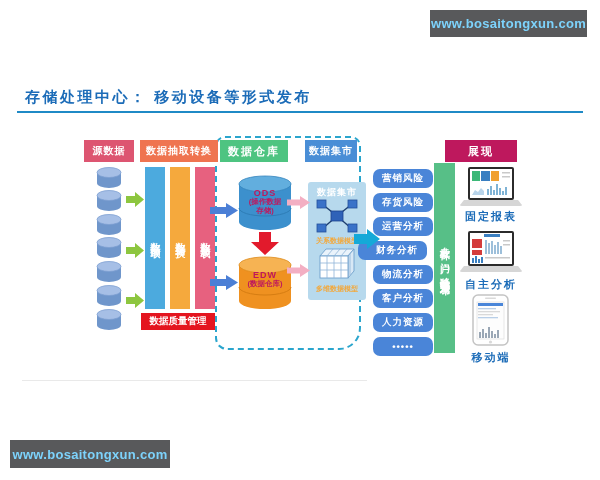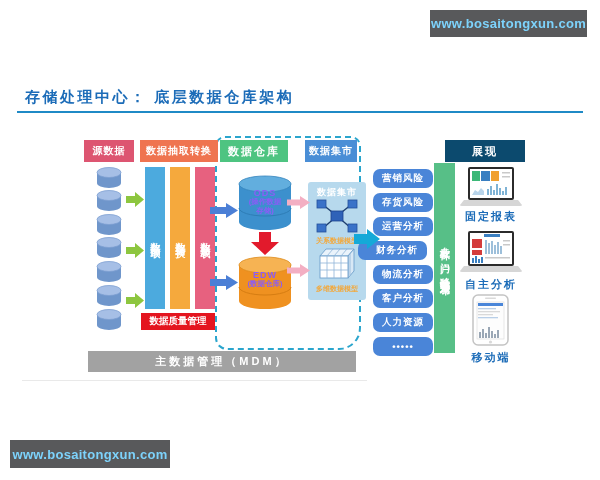--- a/index.html
+++ b/index.html
@@ -10,51 +10,51 @@
       font-size:13px;font-weight:bold;letter-spacing:0.3px;}
   .page-title{color:#1c6cb8;font-size:15px;font-weight:bold;letter-spacing:2.5px;white-space:nowrap;}
   .rule{background:#1f8ac6;}
   .hdr{height:22px;display:flex;align-items:center;justify-content:center;color:#fff;
        font-weight:bold;font-size:11px;letter-spacing:2px;white-space:nowrap;z-index:5;}
   .vbar{display:flex;align-items:center;justify-content:center;color:#fff;font-weight:bold;
         font-size:10px;writing-mode:vertical-rl;text-orientation:upright;letter-spacing:2px;}
   .qbox{background:#e4151f;color:#fff;font-weight:bold;font-size:9.5px;display:flex;
         align-items:center;justify-content:center;white-space:nowrap;z-index:6;}
   .dashed{border:2px dashed #2aa5cd;border-radius:10px 10px 22px 12px;z-index:1;}
-  .cyltxt{color:#8b5cf6;text-align:center;line-height:1.15;z-index:4;}
+  .cyltxt{color:#be185d;text-align:center;line-height:1.15;z-index:4;}
   .cyltxt .nm{font-size:9px;font-weight:bold;letter-spacing:1px;}
   .cyltxt .ds{font-size:7.5px;font-weight:bold;}
   .martbox{background:#b7d9ed;border-radius:3px;z-index:2;}
   .mart-title{color:#fff;font-weight:bold;font-size:9px;letter-spacing:1px;text-align:center;}
   .mart-sub{color:#f2a93e;font-weight:bold;font-size:7px;text-align:center;white-space:nowrap;}
   .abtn{background:#4a85d8;border-radius:7px;color:#fff;font-weight:bold;font-size:9.5px;
         display:flex;align-items:center;justify-content:center;letter-spacing:1px;z-index:3;}
   .plabel{color:#1c6cb8;font-weight:bold;font-size:11px;letter-spacing:2px;text-align:center;}
   .mdm{background:#a2a2a2;color:#fff;font-weight:bold;font-size:11px;letter-spacing:3px;
        display:flex;align-items:center;justify-content:center;}
   svg{display:block;}
 </style>
 </head>
 <body>
 
 <div id="canvas">
 
   <div class="abs wm" style="left:430px;top:10px;width:157px;height:27px;">www.bosaitongxun.com</div>
   <div class="abs wm" style="left:10px;top:440px;width:160px;height:28px;">www.bosaitongxun.com</div>
 
-  <div class="abs page-title" style="left:25px;top:88px;">存储处理中心： 底层数据仓库架构</div>
+  <div class="abs page-title" style="left:25px;top:88px;">存储处理中心： 移动设备等形式发布</div>
   <div class="abs rule" style="left:17px;top:111px;width:566px;height:2px;"></div>
 
   <div class="abs dashed" style="left:215px;top:136px;width:142px;height:210px;"></div>
 
   <div class="abs hdr" style="left:84px;top:140px;width:50px;background:#dd5571;font-size:10px;letter-spacing:1px;">源数据</div>
   <div class="abs hdr" style="left:140px;top:140px;width:78px;background:#ef7450;font-size:10px;letter-spacing:1px;">数据抽取转换</div>
   <div class="abs hdr" style="left:220px;top:140px;width:68px;background:#4ec481;">数据仓库</div>
   <div class="abs hdr" style="left:305px;top:140px;width:52px;background:#4a8ed6;font-size:10px;letter-spacing:1px;">数据集市</div>
-  <div class="abs hdr" style="left:445px;top:140px;width:80px;background:#0c4a6e;">展现</div>
+  <div class="abs hdr" style="left:445px;top:140px;width:72px;background:#be185d;">展现</div>
 
   <div class="abs" style="left:96px;top:167px;">
     <svg width="26" height="22">
         <ellipse cx="13" cy="16" rx="12" ry="5" fill="#6f96cb"></ellipse>
         <rect x="1" y="5.5" width="24" height="10.5" fill="#6f96cb"></rect>
         <ellipse cx="13" cy="5.5" rx="12" ry="5" fill="#a6bfe6" stroke="#7d9fd2" stroke-width="0.8"></ellipse>
       </svg>
     </div>
   <div class="abs" style="left:96px;top:190px;">
     <svg width="26" height="22">
@@ -289,17 +289,16 @@
       <rect x="13" y="39" width="2" height="5" fill="#9aa7b5"></rect>
         <rect x="16" y="33" width="2" height="11" fill="#9aa7b5"></rect>
       <rect x="19" y="37" width="2" height="7" fill="#9aa7b5"></rect>
         <rect x="22" y="40" width="2" height="4" fill="#9aa7b5"></rect>
       <rect x="25" y="36" width="2" height="8" fill="#9aa7b5"></rect>
       <circle cx="18.5" cy="48" r="1.6" fill="#d9d9d9"></circle>
     </svg>
   </div>
   <div class="abs plabel" style="left:460px;top:350px;width:62px;">移动端</div>
 
-  <div class="abs mdm" style="left:88px;top:351px;width:268px;height:21px;">主数据管理（MDM）</div>
 
   <div class="abs" style="left:22px;top:380px;width:345px;height:1px;background:#e9e9e9;"></div>
 
 </div>
 
 </body></html>

